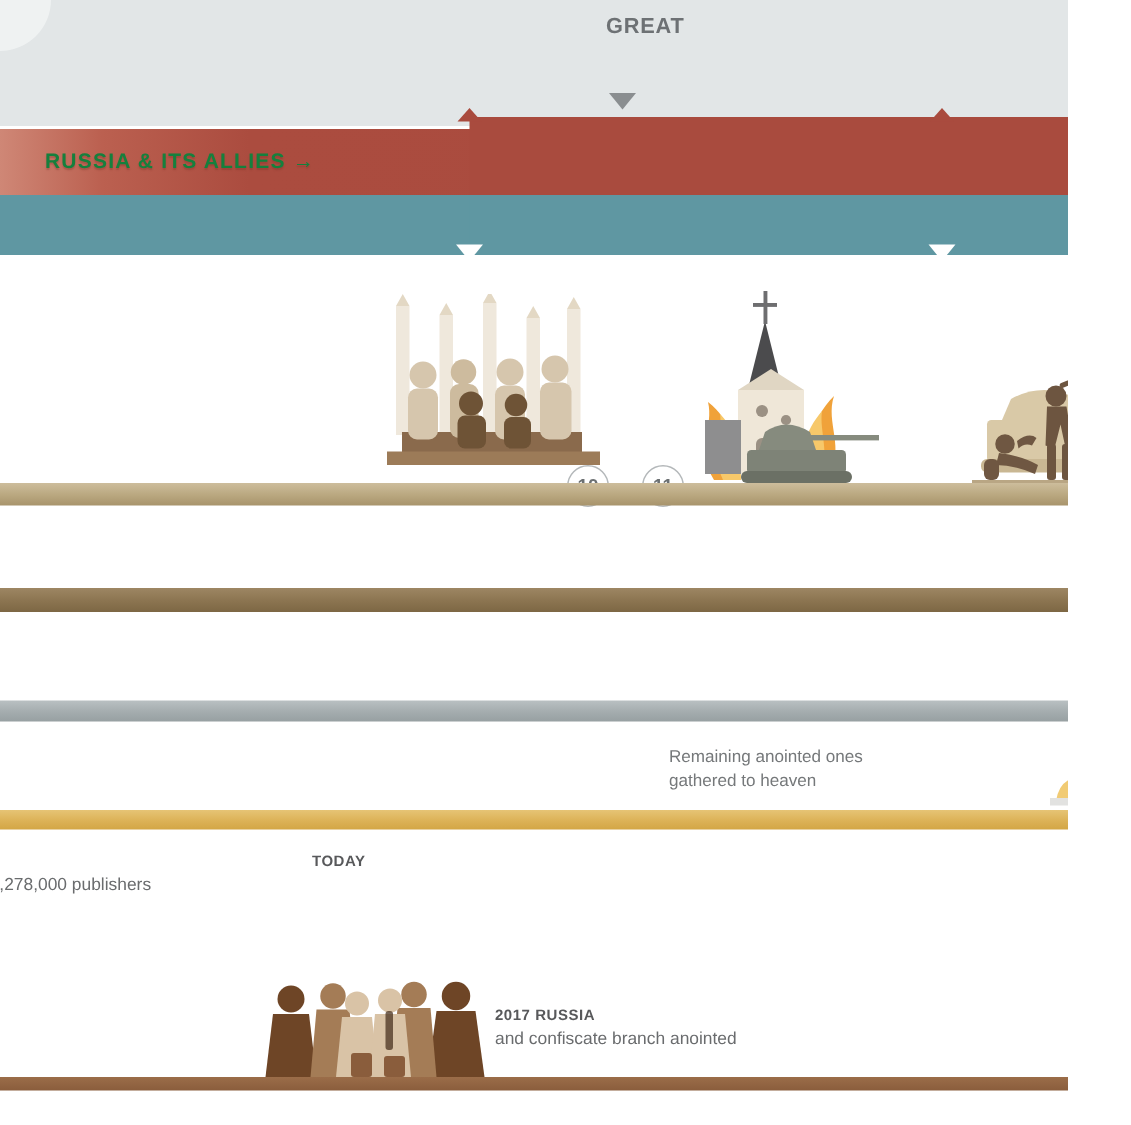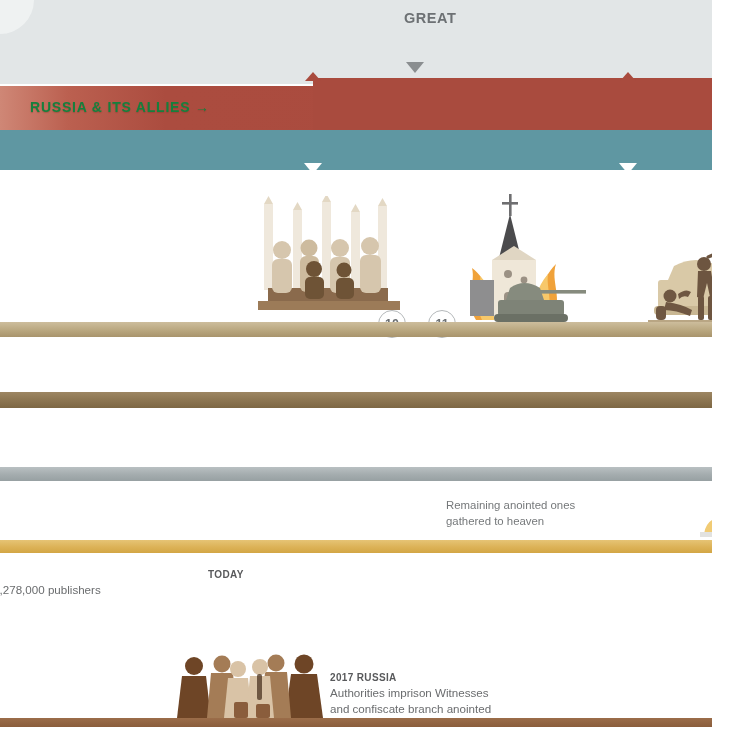--- a/index.html
+++ b/index.html
@@ -295,17 +295,16 @@
       </g>
       <g fill="#8a5d3c">
         <rect x="58" y="54" width="14" height="16" rx="2"></rect>
         <rect x="80" y="56" width="14" height="14" rx="2"></rect>
       </g>
     </svg>
   </div>
 
   <div class="cap" style="left:330px;top:659px;width:260px;margin-top:11px;">
     <div class="t">2017 RUSSIA</div>
-    <div class="d">Authorities imprison Witnesses</div>
     <div class="d">and confiscate branch anointed</div>
   </div>
 
 </div>
 
 </body></html>

